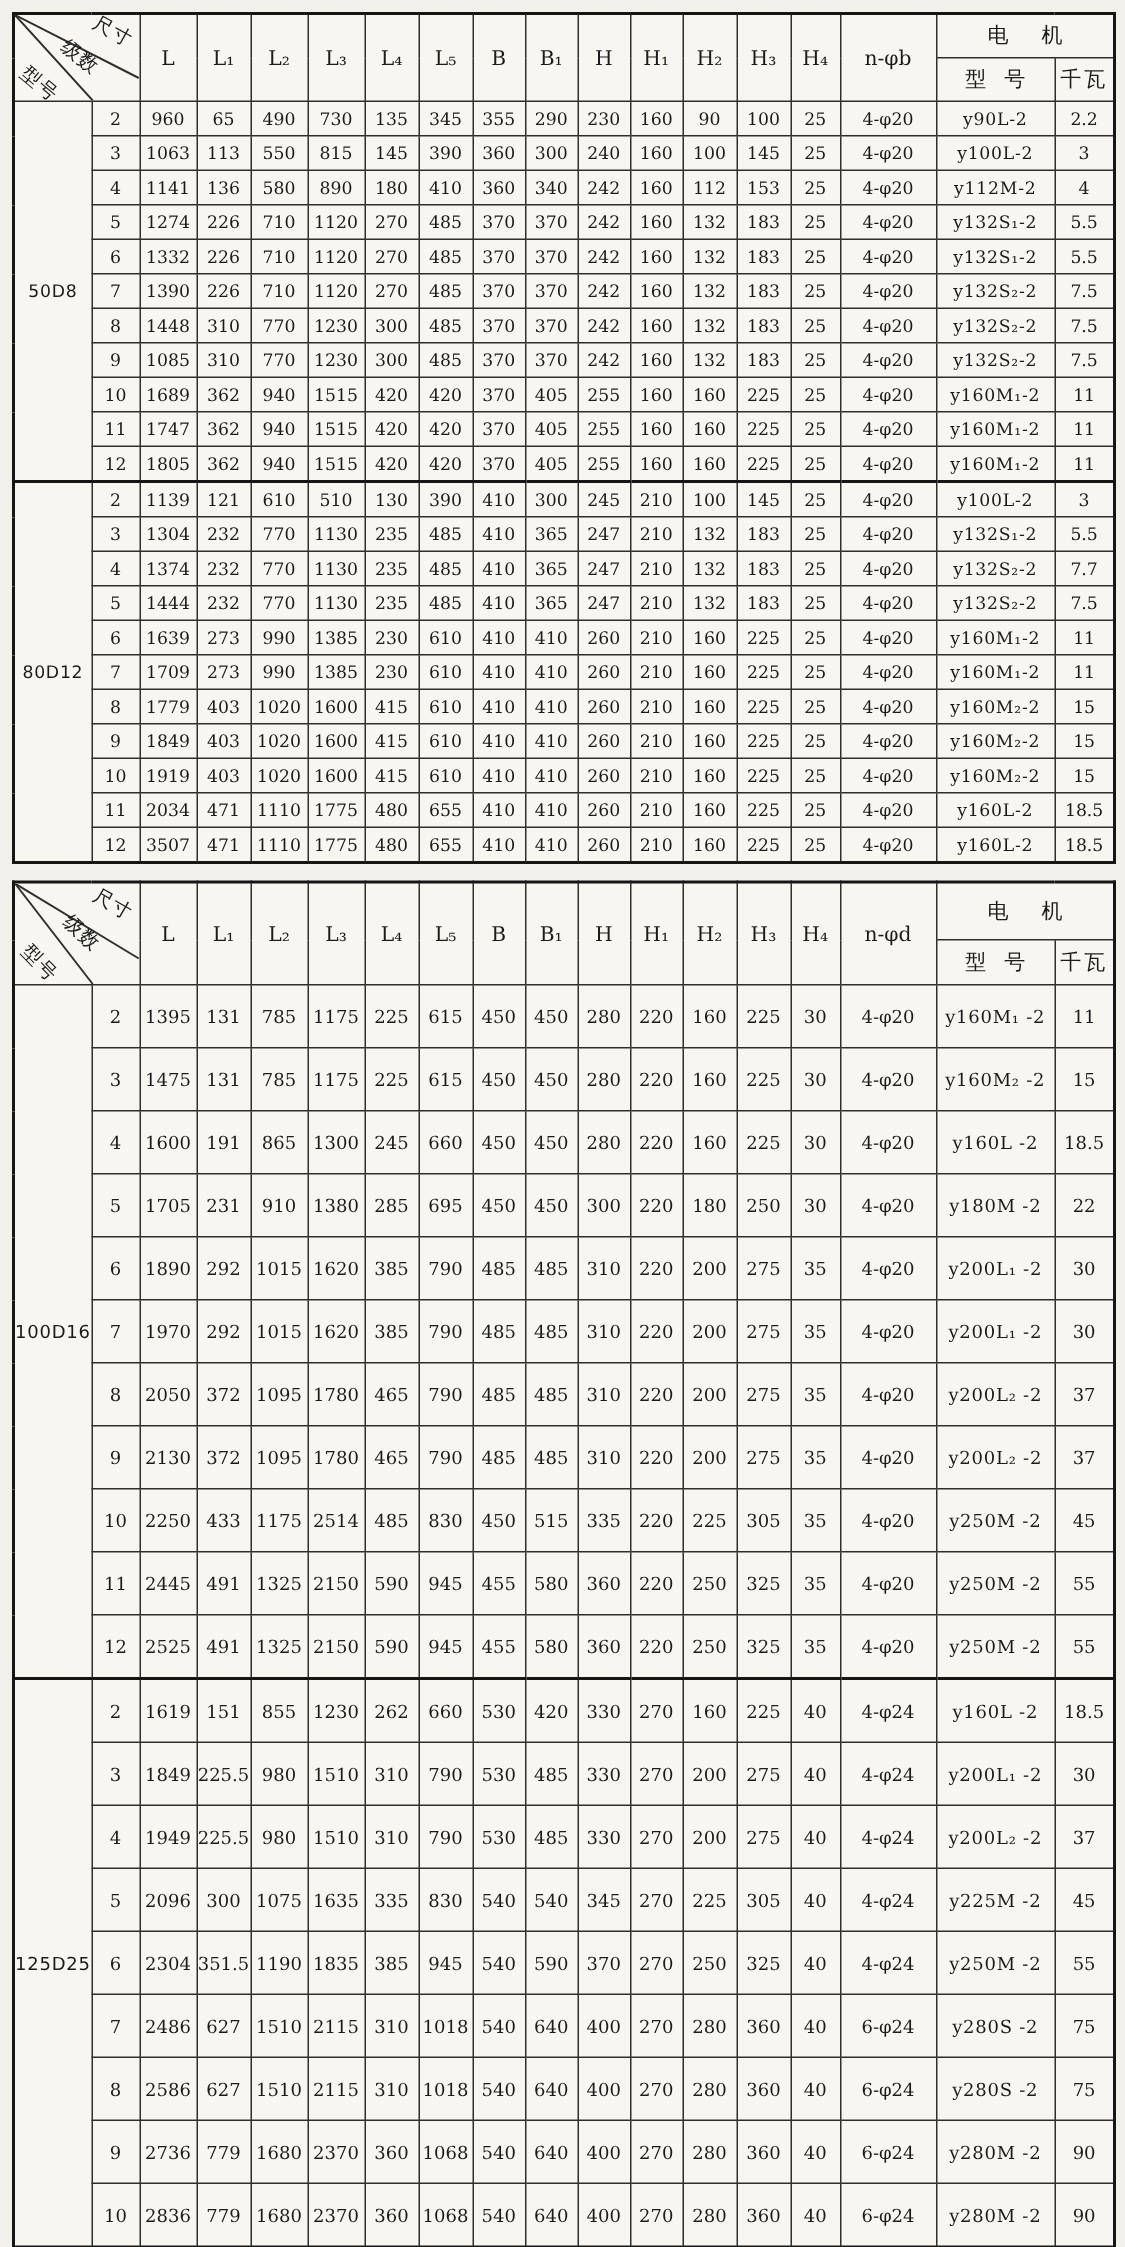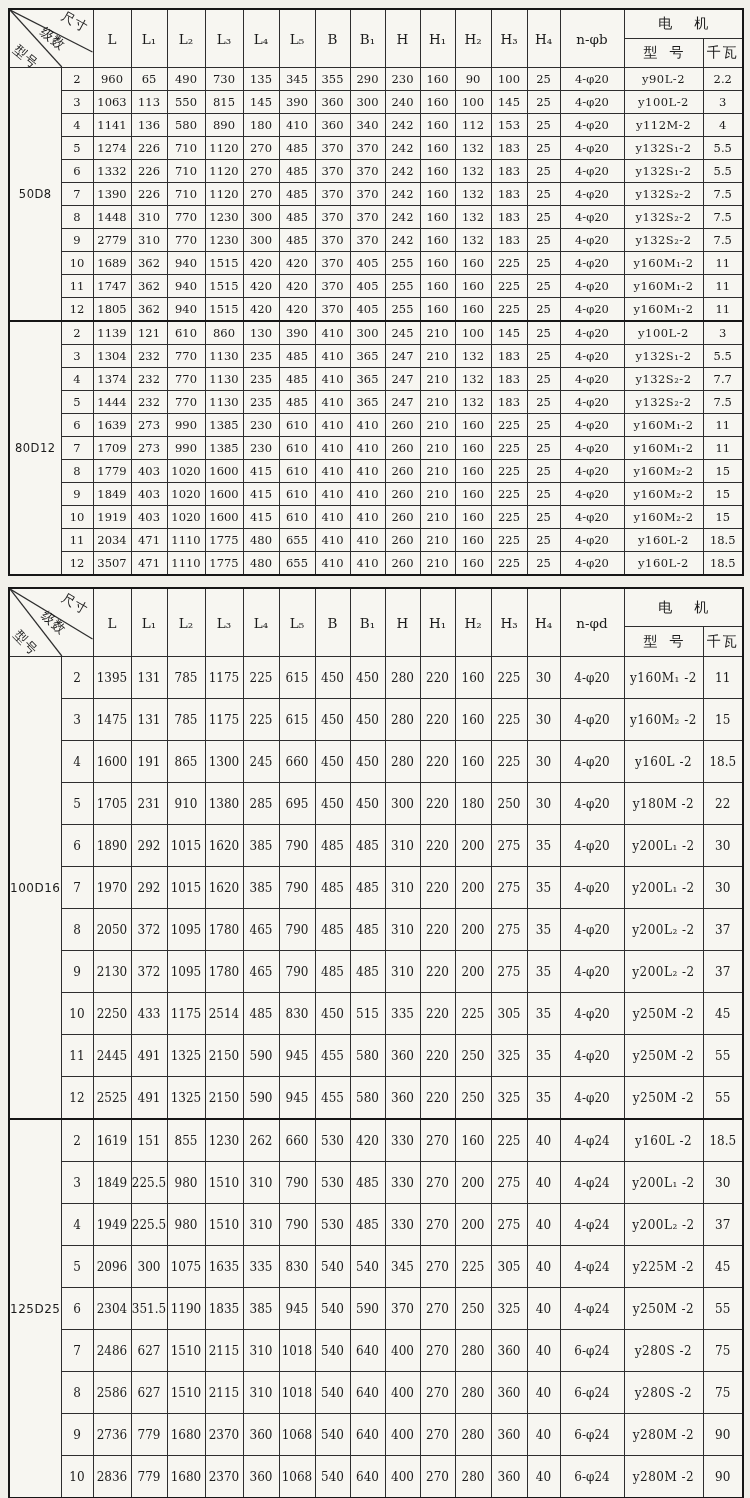--- a/index.html
+++ b/index.html
@@ -247,21 +247,21 @@
           <td>160</td>
           <td>132</td>
           <td>183</td>
           <td>25</td>
           <td>4-φ20</td>
           <td class="motor">y132S₂-2</td>
           <td>7.5</td>
         </tr>
         <tr>
           <td>9</td>
-          <td>2779</td>
+          <td>1085</td>
           <td>310</td>
           <td>770</td>
           <td>1230</td>
           <td>300</td>
           <td>485</td>
           <td>370</td>
           <td>370</td>
           <td>242</td>
           <td>160</td>
           <td>132</td>
@@ -327,21 +327,21 @@
           <td>4-φ20</td>
           <td class="motor">y160M₁-2</td>
           <td>11</td>
         </tr>
         <tr class="section-start">
           <td rowspan="11" class="model">80D12</td>
           <td>2</td>
           <td>1139</td>
           <td>121</td>
           <td>610</td>
-          <td>860</td>
+          <td>510</td>
           <td>130</td>
           <td>390</td>
           <td>410</td>
           <td>300</td>
           <td>245</td>
           <td>210</td>
           <td>100</td>
           <td>145</td>
           <td>25</td>
           <td>4-φ20</td>

